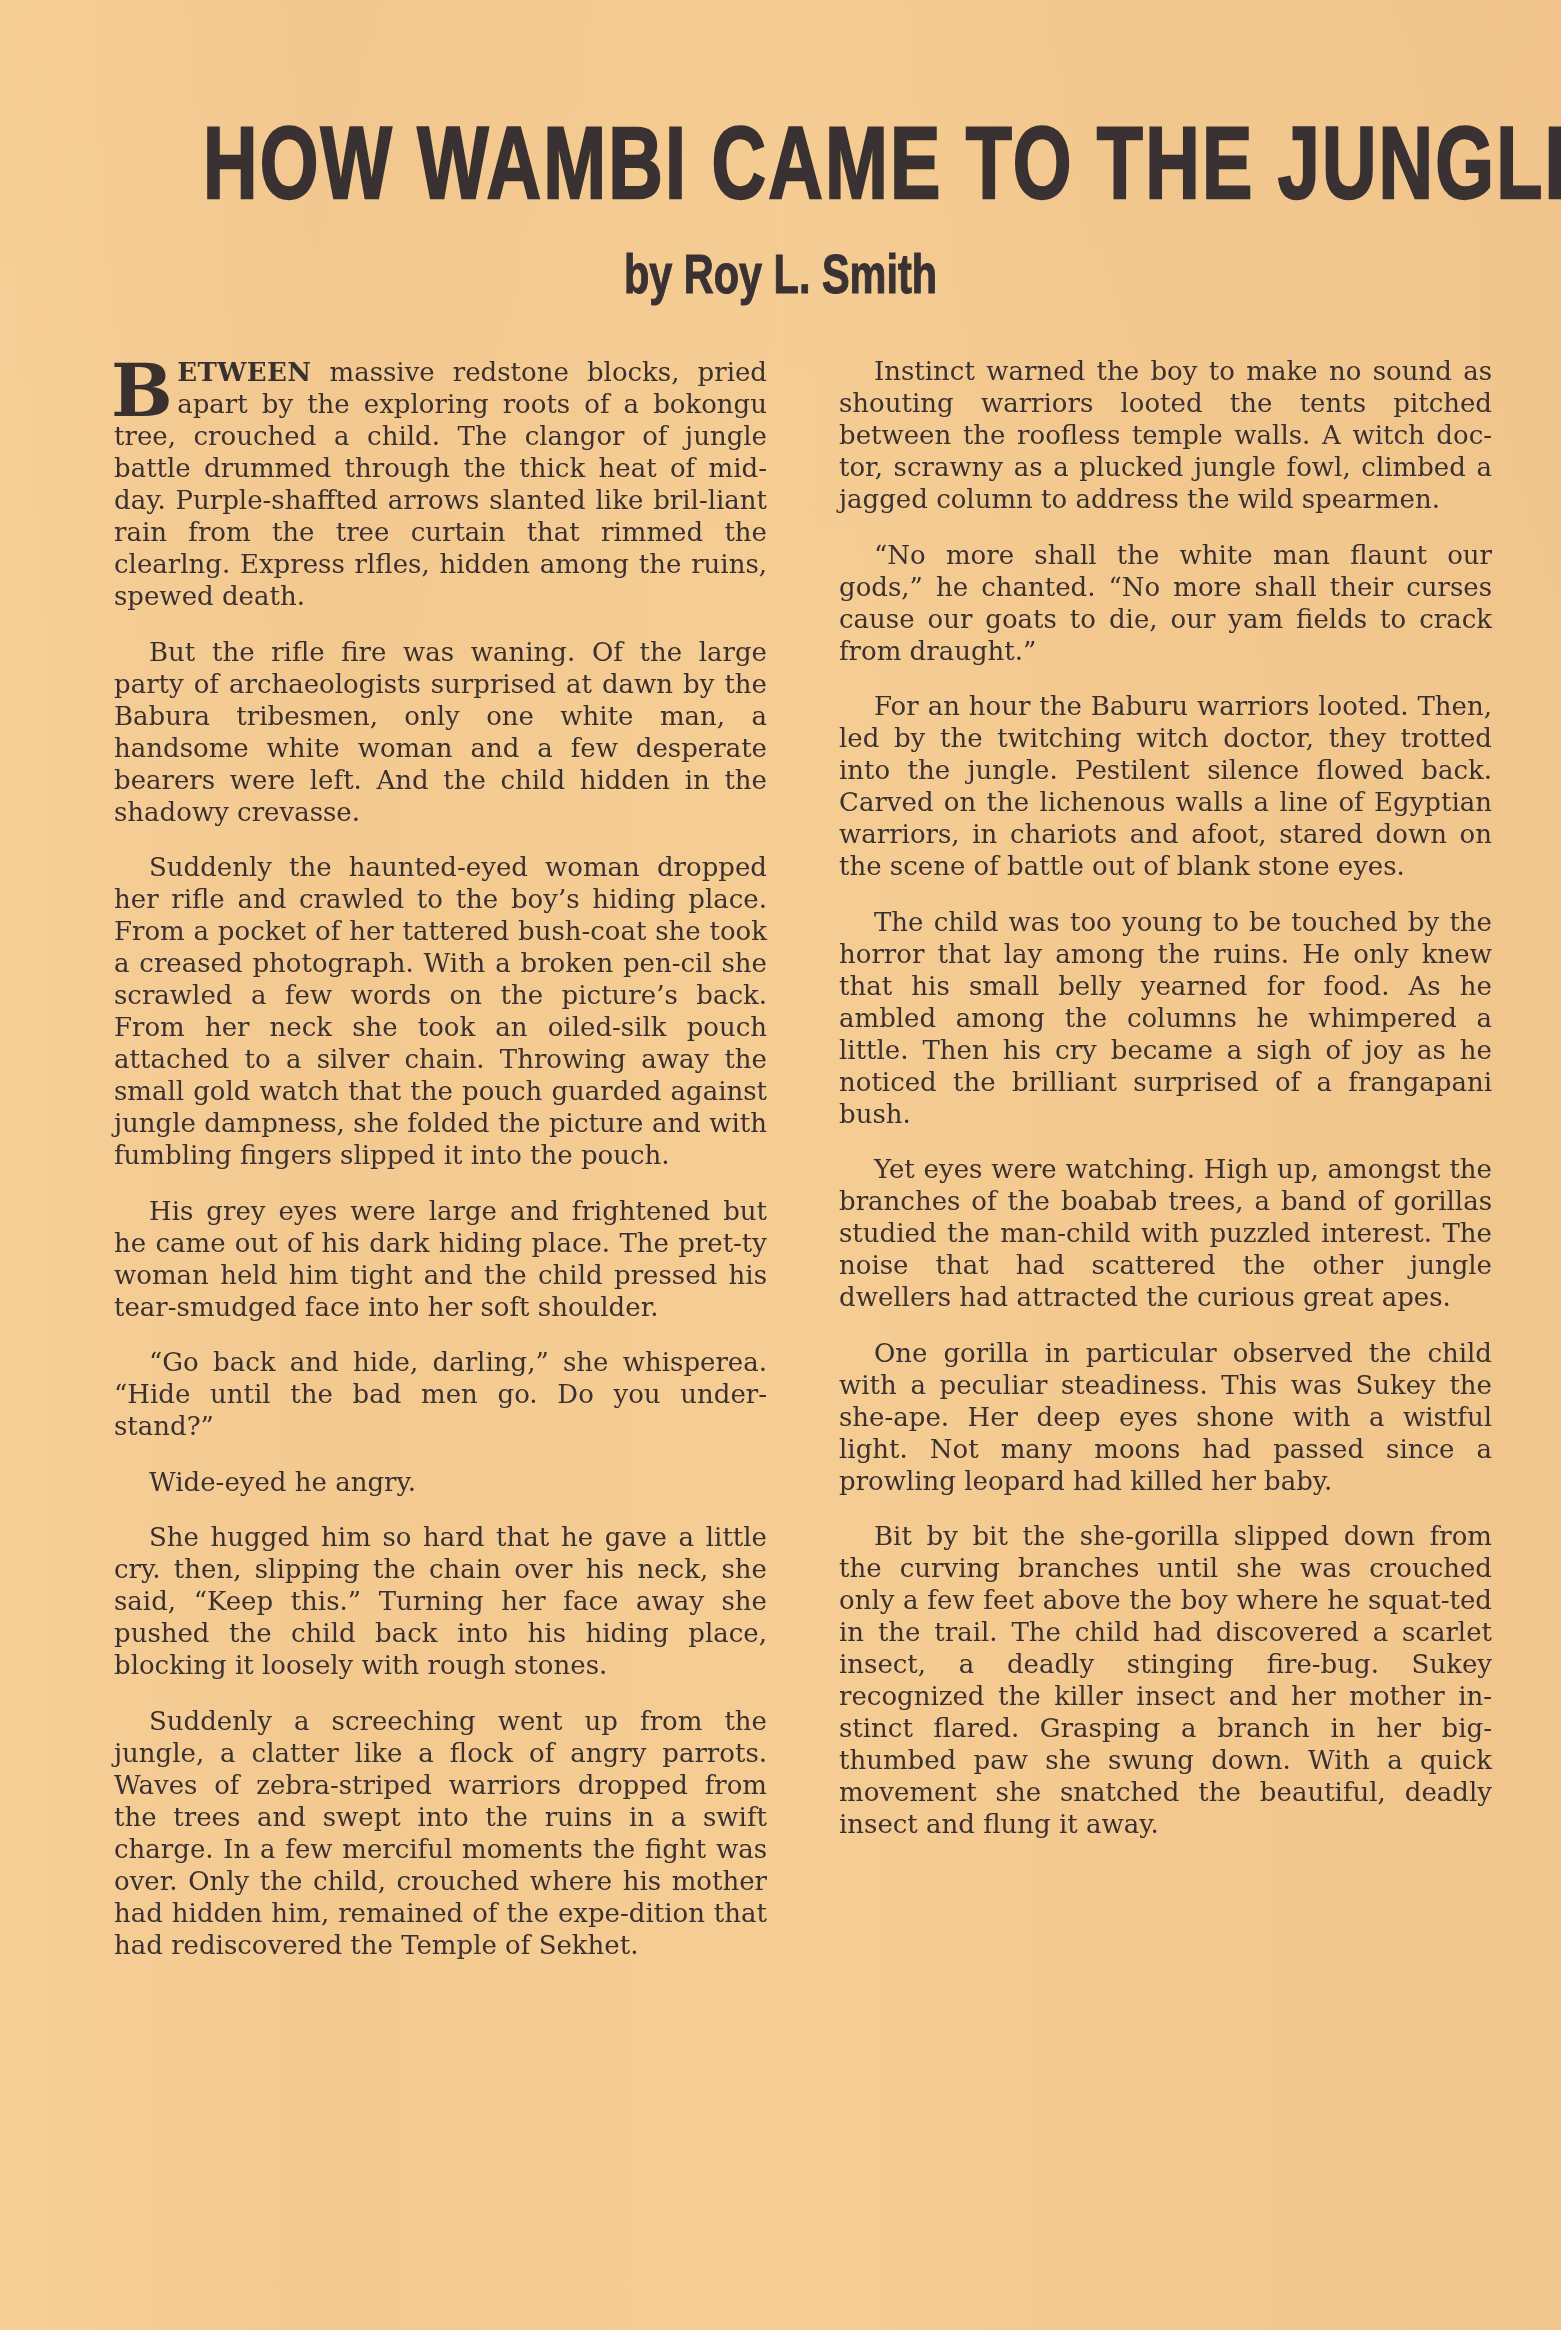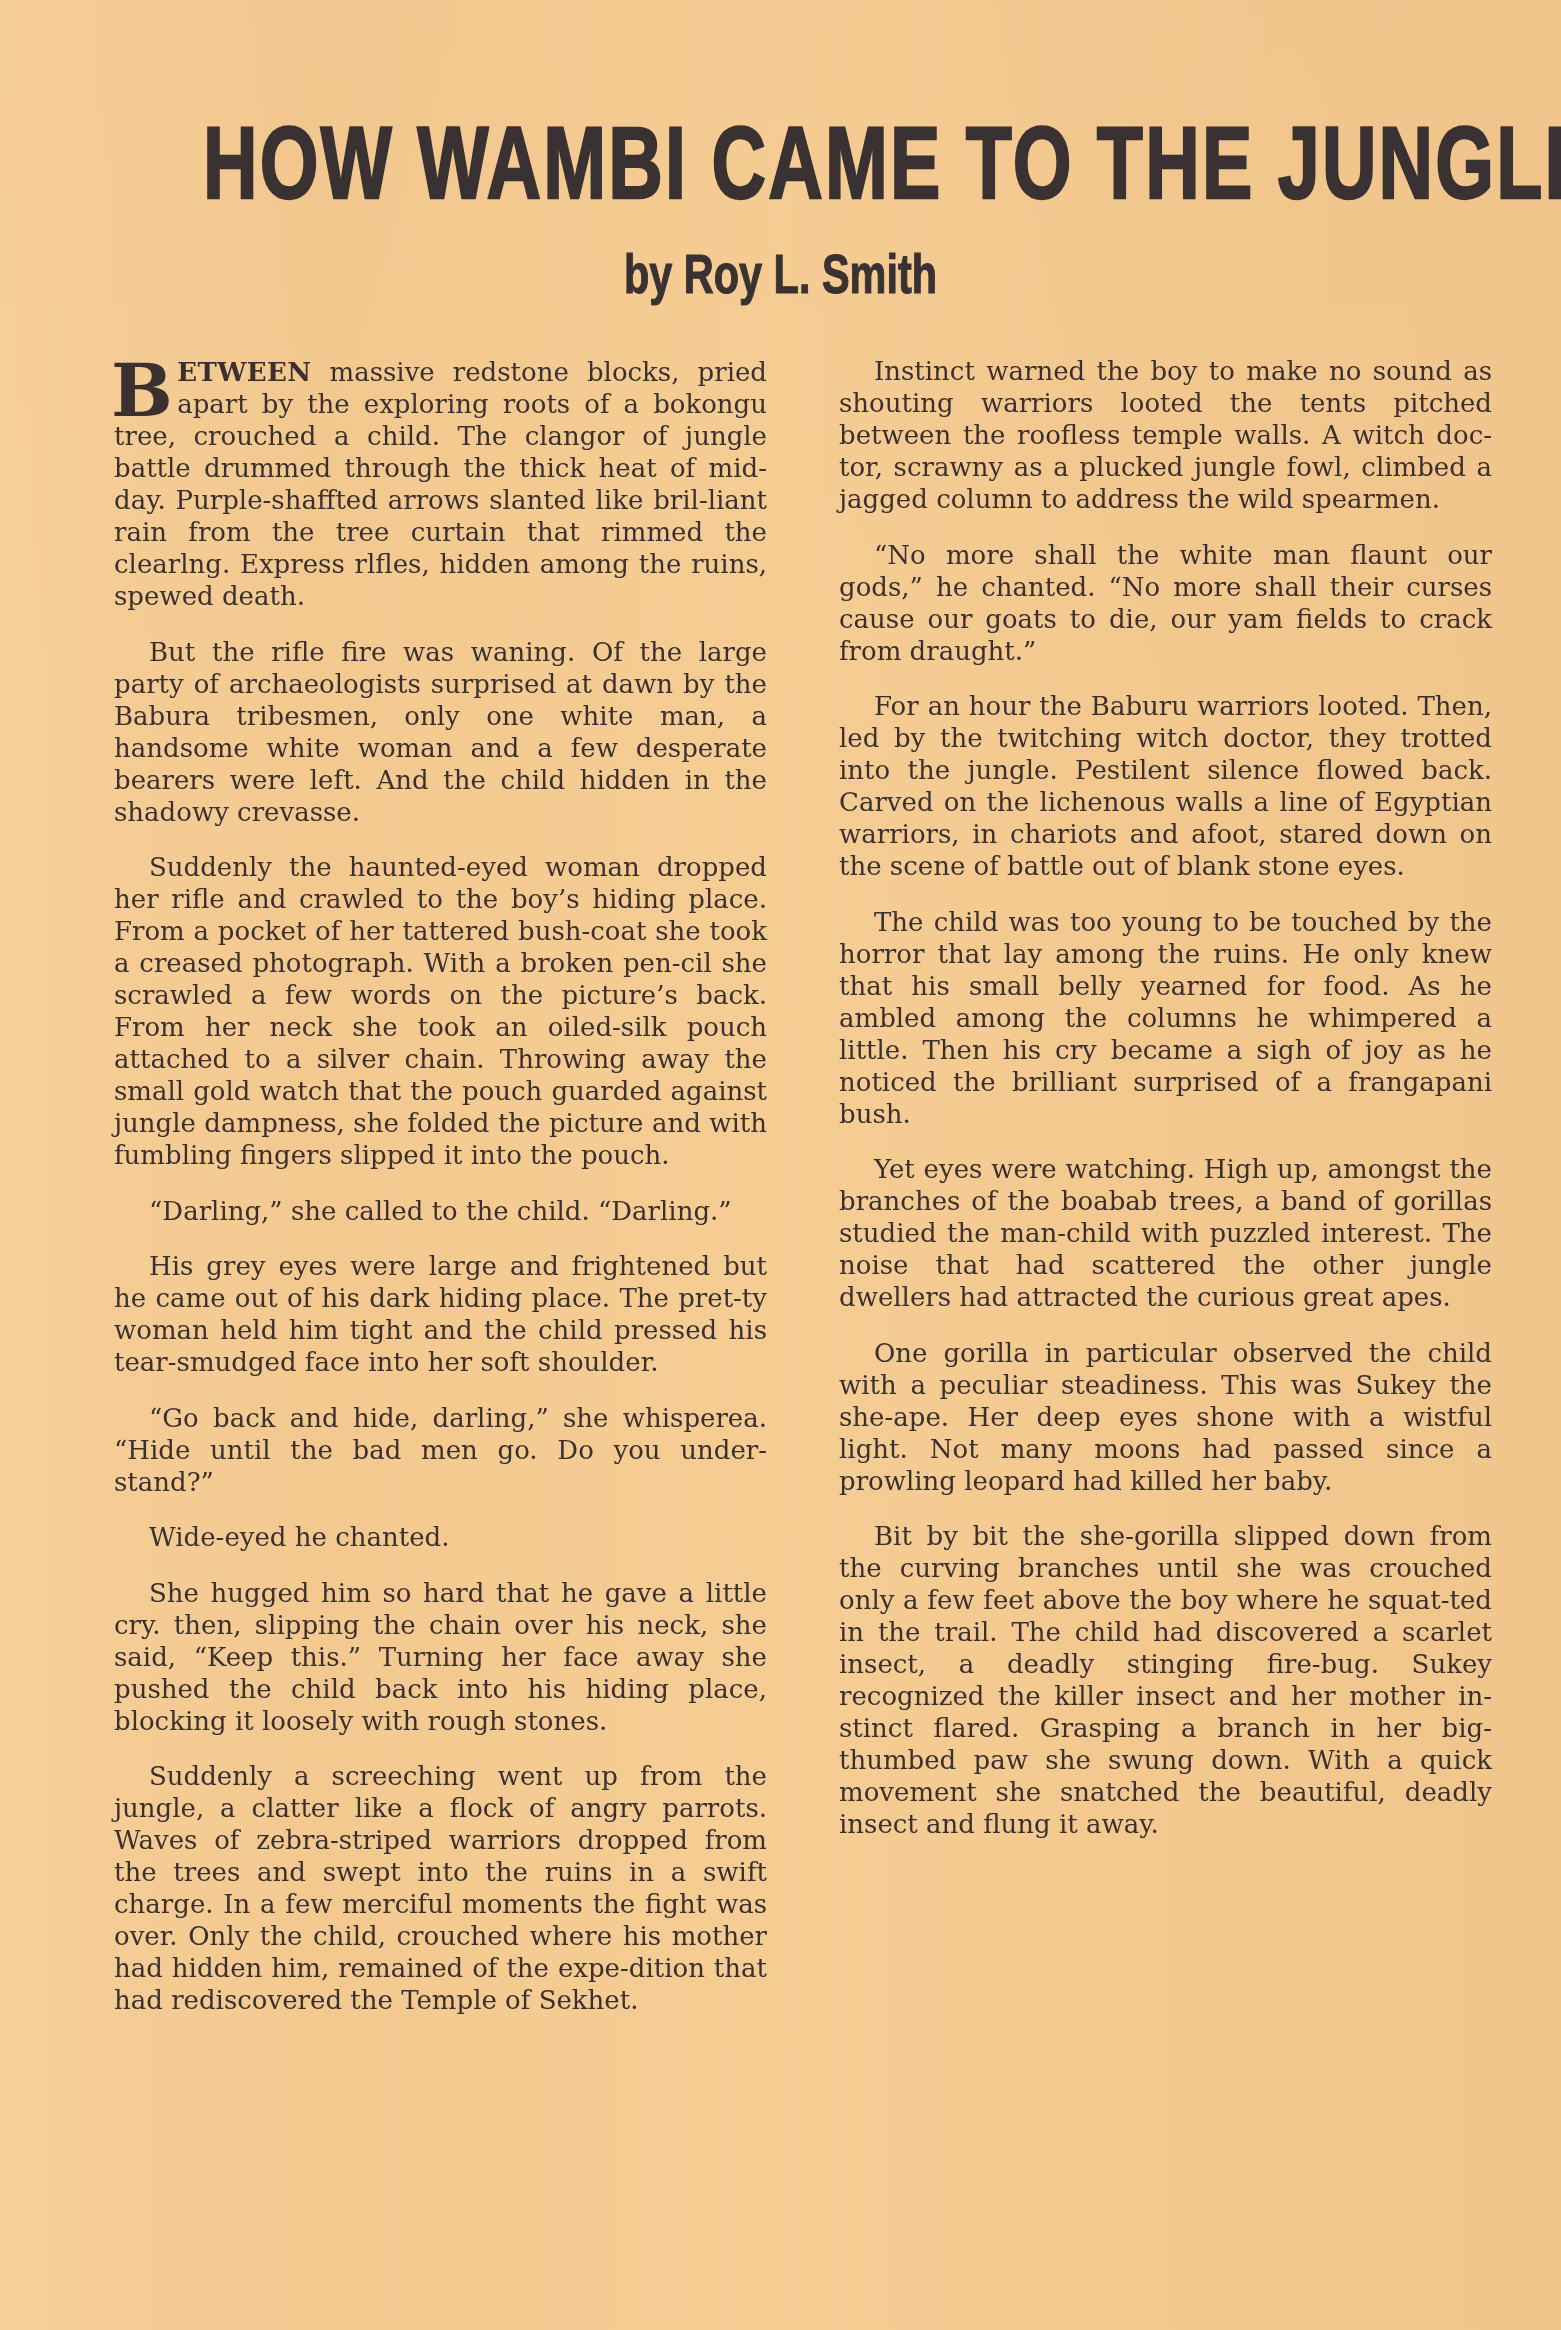--- a/index.html
+++ b/index.html
@@ -50,24 +50,23 @@
 <body>
 
 <div class="page">
   <h1 class="title">HOW WAMBI CAME TO THE JUNGLE</h1>
   <h2 class="byline">by Roy L. Smith</h2>
 
   <div class="col left">
     <p class="first"><span class="dropcap">B</span><span class="smallcaps">ETWEEN</span><span> massive redstone blocks, pried apart by the exploring roots of a bokongu tree, crouched a child. The clangor of jungle battle drummed through the thick heat of mid-day. Purple-shaffted arrows slanted like bril-liant rain from the tree curtain that rimmed the clearlng. Express rlfles, hidden among the ruins, spewed death.</span></p>
     <p>But the rifle fire was waning. Of the large party of archaeologists surprised at dawn by the Babura tribesmen, only one white man, a handsome white woman and a few desperate bearers were left. And the child hidden in the shadowy crevasse.</p>
     <p>Suddenly the haunted-eyed woman dropped her rifle and crawled to the boy’s hiding place. From a pocket of her tattered bush-coat she took a creased photograph. With a broken pen-cil she scrawled a few words on the picture’s back. From her neck she took an oiled-silk pouch attached to a silver chain. Throwing away the small gold watch that the pouch guarded against jungle dampness, she folded the picture and with fumbling fingers slipped it into the pouch.</p>
-    <p>“Darling,” she called to the child. “Darling.”</p>
     <p>His grey eyes were large and frightened but he came out of his dark hiding place. The pret-ty woman held him tight and the child pressed his tear-smudged face into her soft shoulder.</p>
     <p>“Go back and hide, darling,” she whisperea. “Hide until the bad men go. Do you under-stand?”</p>
-    <p>Wide-eyed he chanted.</p>
+    <p>Wide-eyed he angry.</p>
     <p>She hugged him so hard that he gave a little cry. then, slipping the chain over his neck, she said, “Keep this.” Turning her face away she pushed the child back into his hiding place, blocking it loosely with rough stones.</p>
     <p>Suddenly a screeching went up from the jungle, a clatter like a flock of angry parrots. Waves of zebra-striped warriors dropped from the trees and swept into the ruins in a swift charge. In a few merciful moments the fight was over. Only the child, crouched where his mother had hidden him, remained of the expe-dition that had rediscovered the Temple of Sekhet.</p>
   </div>
 
   <div class="col right">
     <p>Instinct warned the boy to make no sound as shouting warriors looted the tents pitched between the roofless temple walls. A witch doc-tor, scrawny as a plucked jungle fowl, climbed a jagged column to address the wild spearmen.</p>
     <p>“No more shall the white man flaunt our gods,” he chanted. “No more shall their curses cause our goats to die, our yam fields to crack from draught.”</p>
     <p>For an hour the Baburu warriors looted. Then, led by the twitching witch doctor, they trotted into the jungle. Pestilent silence flowed back. Carved on the lichenous walls a line of Egyptian warriors, in chariots and afoot, stared down on the scene of battle out of blank stone eyes.</p>
     <p>The child was too young to be touched by the horror that lay among the ruins. He only knew that his small belly yearned for food. As he ambled among the columns he whimpered a little. Then his cry became a sigh of joy as he noticed the brilliant surprised of a frangapani bush.</p>
     <p>Yet eyes were watching. High up, amongst the branches of the boabab trees, a band of gorillas studied the man-child with puzzled interest. The noise that had scattered the other jungle dwellers had attracted the curious great apes.</p>

